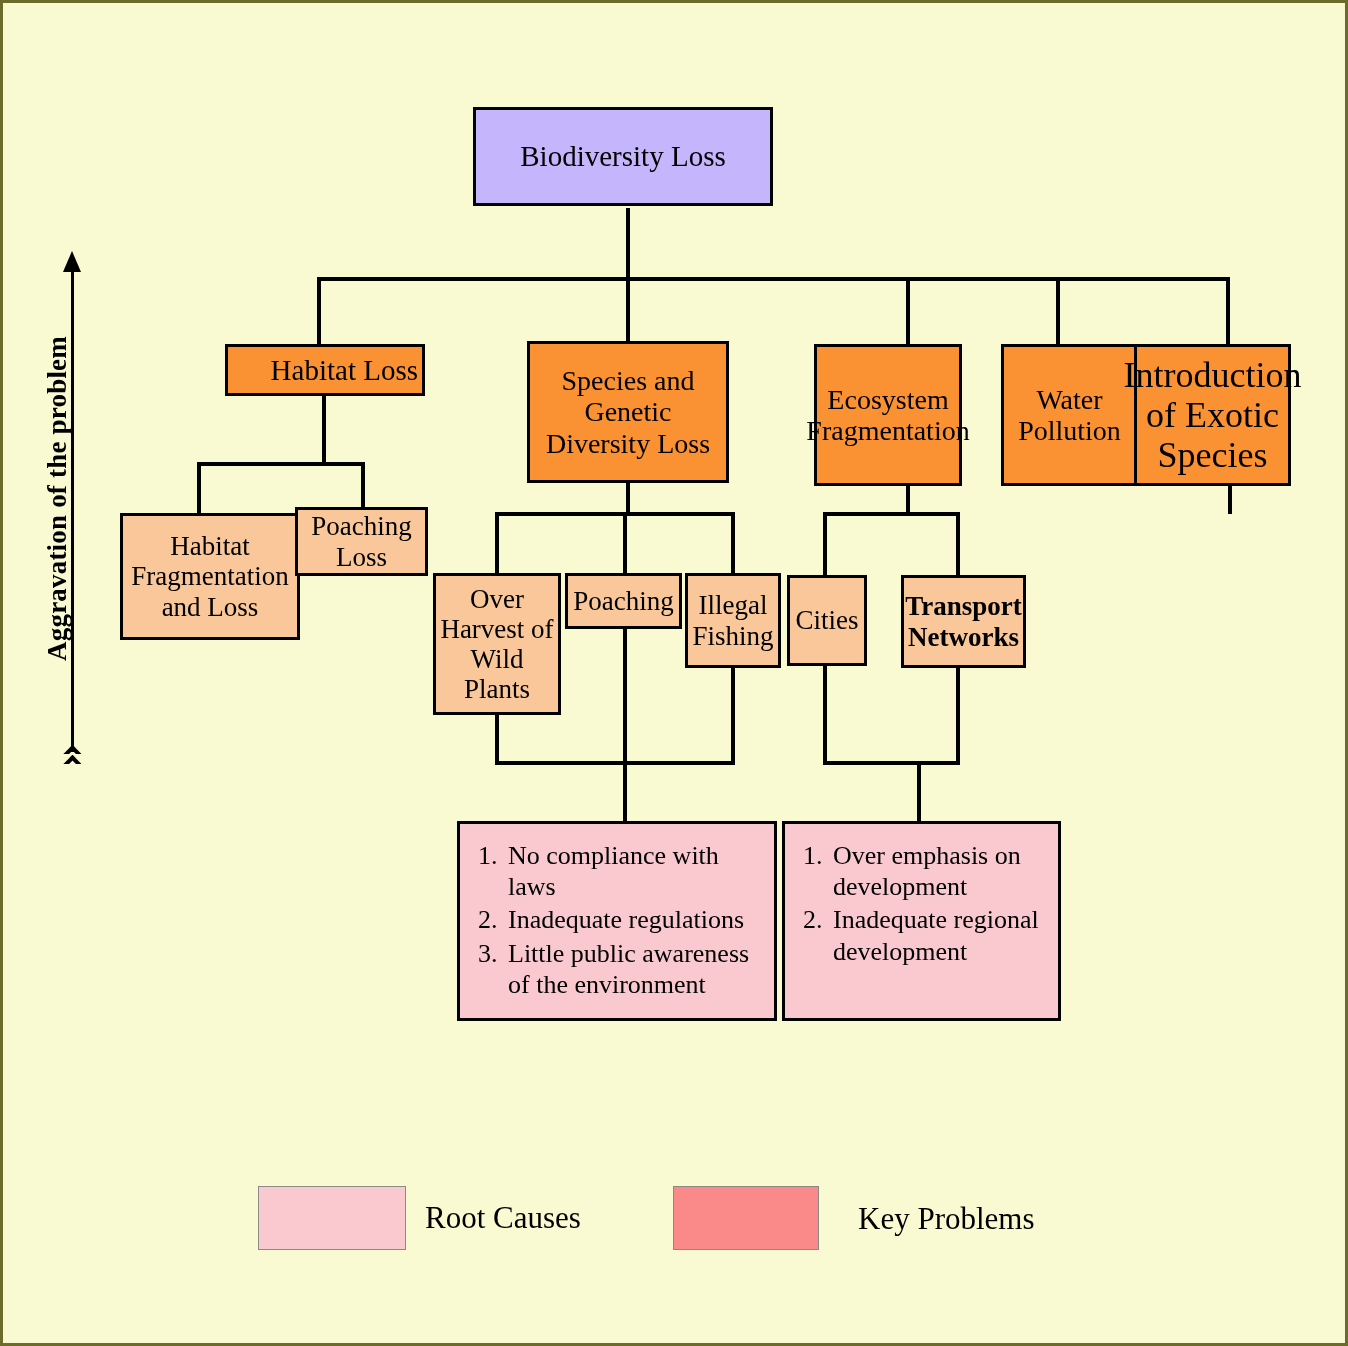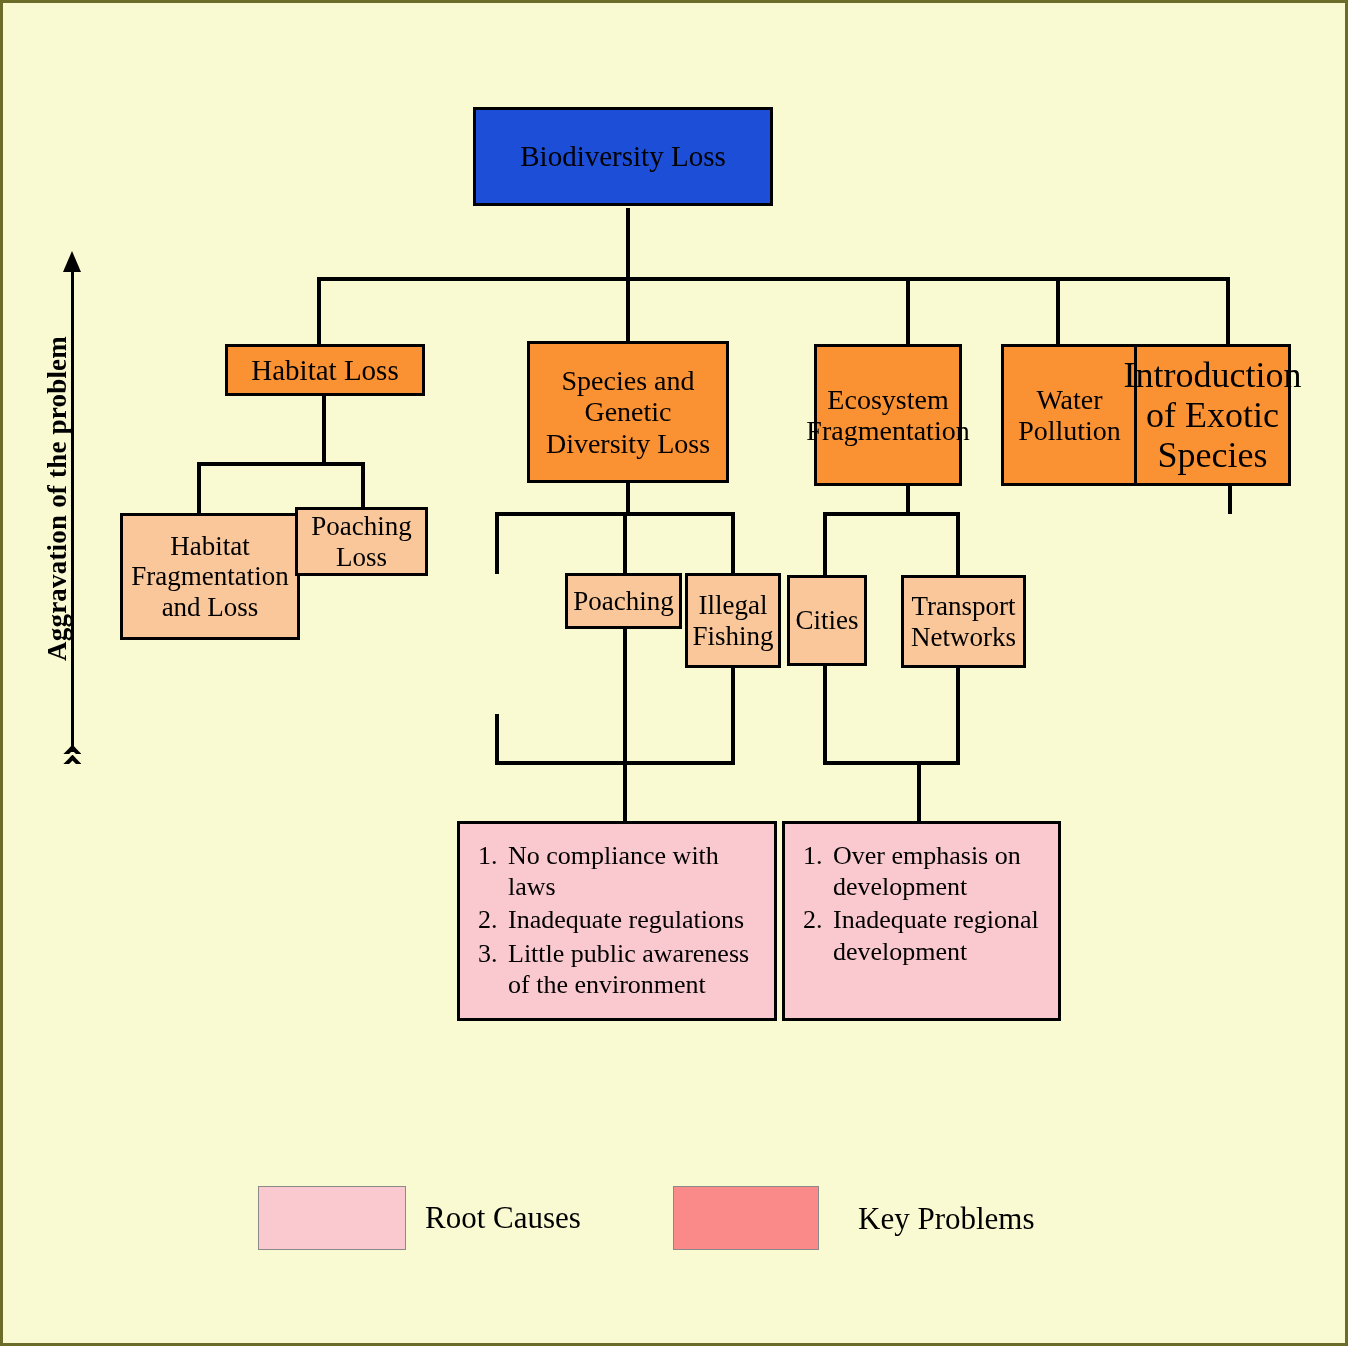--- a/index.html
+++ b/index.html
@@ -32,21 +32,21 @@
     display: flex;
     align-items: center;
     justify-content: center;
     text-align: center;
     color: #000000;
     line-height: 1.12;
     z-index: 5;
   }
   .node span { display: block; padding: 0 4px; }
 
-  .key-problem { background: #1d4ed8; }
+  .key-problem { background: #c4b5fd; }
   .tier2       { background: #fa9133; }
   .tier3       { background: #fac79a; }
   .root-cause  { background: #fac9cf; }
 
   .root-cause {
     align-items: flex-start;
     justify-content: flex-start;
     text-align: left;
   }
   .rc-list {
@@ -176,21 +176,21 @@
 
   <div class="ln" style="left:820px; top:662px; width:4px; height:99px;"></div>
   <div class="ln" style="left:953px; top:664px; width:4px; height:97px;"></div>
   <div class="ln" style="left:820px; top:758px; width:137px; height:4px;"></div>
   <div class="ln" style="left:914px; top:758px; width:4px; height:62px;"></div>
 
   <div class="node key-problem" style="left:470px; top:104px; width:300px; height:99px; font-size:29px;">
     <span>Biodiversity Loss</span>
   </div>
 
-  <div class="node tier2" style="left:222px; top:341px; width:200px; height:52px; font-size:29px;">
+  <div class="node tier2" style="left:222px; top:341px; width:200px; height:52px; font-size:29px;justify-content:flex-end;">
     <span>Habitat Loss</span>
   </div>
 
   <div class="node tier2" style="left:524px; top:338px; width:202px; height:142px; font-size:28px;">
     <span>Species and Genetic Diversity Loss</span>
   </div>
 
   <div class="node tier2" style="left:811px; top:341px; width:148px; height:142px; font-size:28px;">
     <span>Ecosystem Fragmentation</span>
   </div>
@@ -204,34 +204,37 @@
   </div>
 
   <div class="node tier3" style="left:97px; top:510px; width:180px; height:127px; font-size:27px;margin-left:20px;">
     <span>Habitat Fragmentation and Loss</span>
   </div>
 
   <div class="node tier3" style="left:292px; top:504px; width:133px; height:69px; font-size:27px;">
     <span>Poaching Loss</span>
   </div>
 
+  <div class="node tier3" style="left:430px; top:570px; width:128px; height:142px; font-size:27px;">
+    <span>Over Harvest of Wild Plants</span>
+  </div>
 
   <div class="node tier3" style="left:562px; top:570px; width:117px; height:56px; font-size:27px;align-items:center;">
     <span>Poaching</span>
   </div>
 
   <div class="node tier3" style="left:682px; top:570px; width:96px; height:95px; font-size:27px;">
     <span>Illegal Fishing</span>
   </div>
 
   <div class="node tier3" style="left:784px; top:572px; width:80px; height:91px; font-size:27px;">
     <span>Cities</span>
   </div>
 
-  <div class="node tier3" style="left:898px; top:572px; width:125px; height:93px; font-size:27px;">
+  <div class="node tier3" style="left:898px; top:572px; width:125px; height:93px; font-size:27px;font-weight:bold;">
     <span>Transport Networks</span>
   </div>
 
 
   <div class="node root-cause" style="left:454px; top:818px; width:320px; height:200px; font-size:26px;">
     <ul class="rc-list">
       <li>
         <span class="num">1.</span>
         <span>No compliance with laws</span>
       </li>

